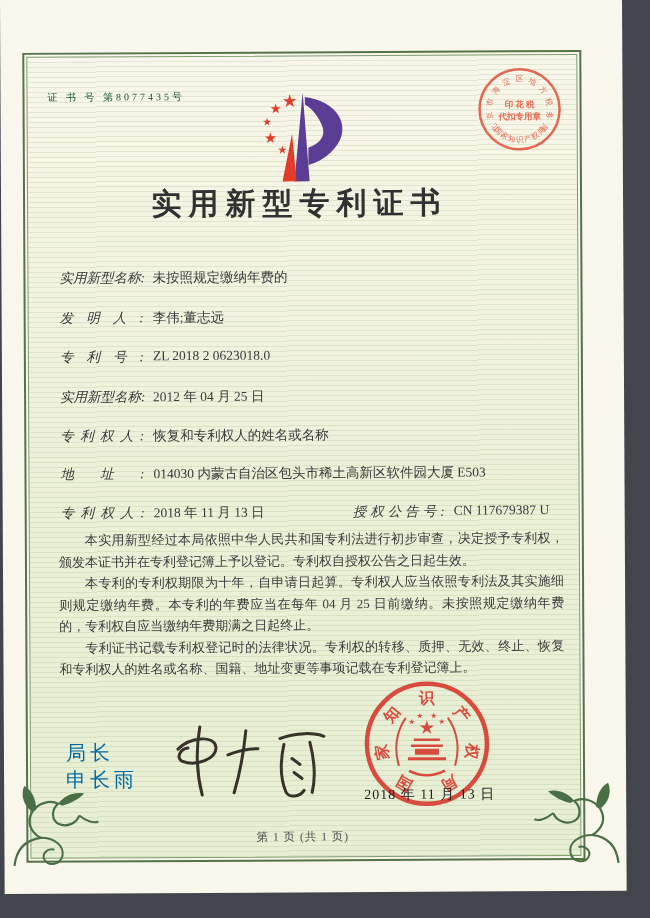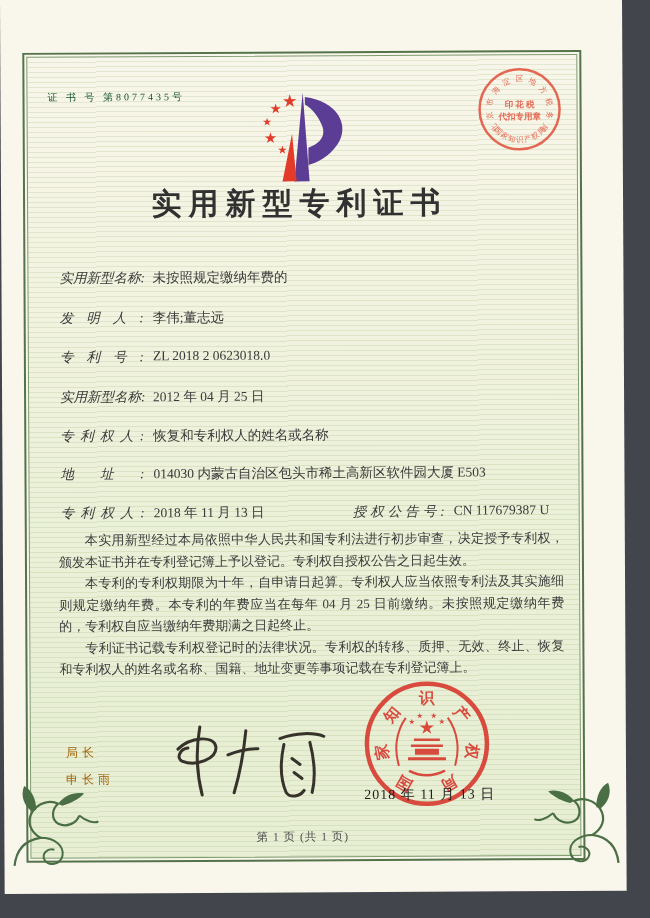--- a/index.html
+++ b/index.html
@@ -32,21 +32,21 @@
   .field-row{position:absolute;left:58px;font-size:13.5px;color:#3a3a3a;white-space:nowrap;}
   .flabel{display:inline-block;width:84px;text-align:justify;text-align-last:justify;vertical-align:top;font-style:italic;}
   .fvalue{margin-left:9px;}
   .grant-right{position:absolute;left:350px;font-size:13.5px;color:#3a3a3a;white-space:nowrap;}
   .grant-right .flabel{width:92px;}
   .body-text{
     position:absolute;left:56px;top:530px;width:505px;
     font-size:13px;line-height:21.5px;color:#3c3c3c;text-align:justify;
   }
   .body-text p{margin:0;text-indent:2em;}
-  .director{position:absolute;left:62px;top:740px;font-size:12px;letter-spacing:4px;color:#a16207;line-height:27px;}
+  .director{position:absolute;left:62px;top:740px;font-size:20px;letter-spacing:4px;color:#0369a1;line-height:27px;}
   .signature{position:absolute;left:158px;top:716px;}
   .office-seal{position:absolute;left:355px;top:678px;}
   .seal-date{position:absolute;left:360px;top:788px;font-size:14px;color:#1e1e1e;letter-spacing:1px;z-index:5;}
   .tax-seal{position:absolute;left:477px;top:70px;}
   .footer{position:absolute;left:22px;top:831px;width:553px;text-align:center;font-size:11.5px;color:#4c4c4c;letter-spacing:1px;}
   .ornament{position:absolute;}
   svg text{font-family:"Liberation Serif", serif;}
 </style>
 </head>
 <body>

